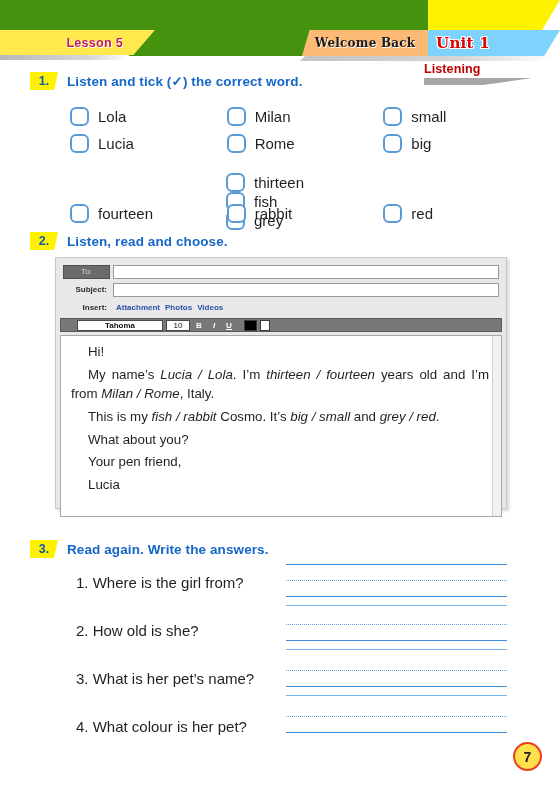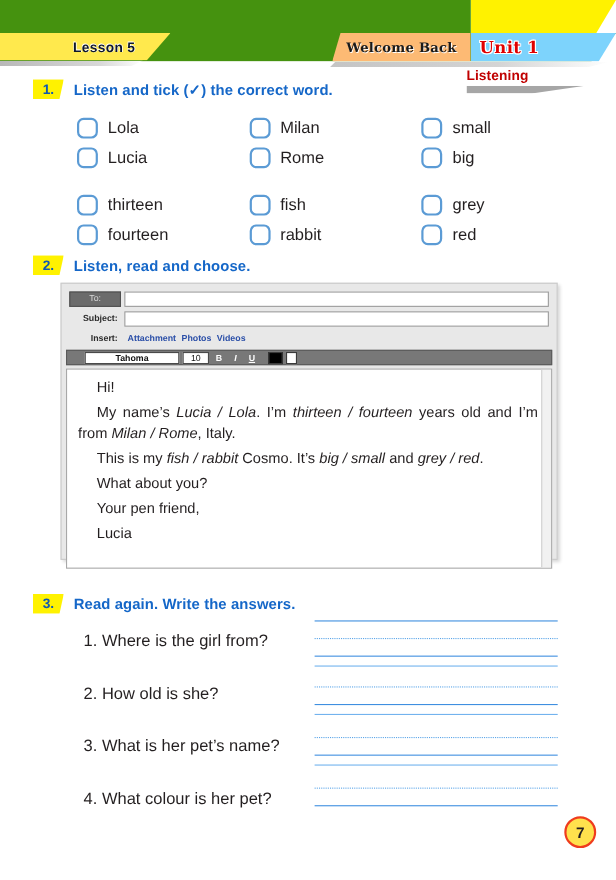--- a/index.html
+++ b/index.html
@@ -42,21 +42,21 @@
     background: #ffe94d;
     clip-path: polygon(0 0, 100% 0, 86% 100%, 0 100%);
     display: flex;
     align-items: center;
     justify-content: flex-end;
     padding-right: 32px;
   }
   .lesson-tab-label {
     font-size: 12.5px;
     font-weight: bold;
-    color: #0f172a;
+    color: #be185d;
     letter-spacing: 0.3px;
     text-shadow: 0.7px 0.7px 0 #ffffff, -0.5px -0.5px 0 #ffffff;
   }
   .lesson-tab-shadow {
     position: absolute;
     left: 0; top: 55px;
     width: 130px; height: 5px;
     background: linear-gradient(to right, #b8b8b8, #d8d8d8 70%, #ffffff);
     clip-path: polygon(0 0, 100% 0, 92% 100%, 0 100%);
   }
@@ -165,21 +165,21 @@
   .cb-grid {
     position: absolute;
     left: 70px; top: 103px;
     width: 470px;
   }
   .cb-row {
     display: flex;
     height: 27px;
     align-items: center;
   }
-  .cb-row.gap { margin-top: 16px; }
+  .cb-row.gap { margin-top: 16px; flex-direction: column; }
   .cb-col {
     width: 158px;
     display: flex;
     align-items: center;
   }
   .checkbox {
     width: 19px; height: 19px;
     border: 2px solid #5b9bd5;
     border-radius: 6px;
     background: #ffffff;

